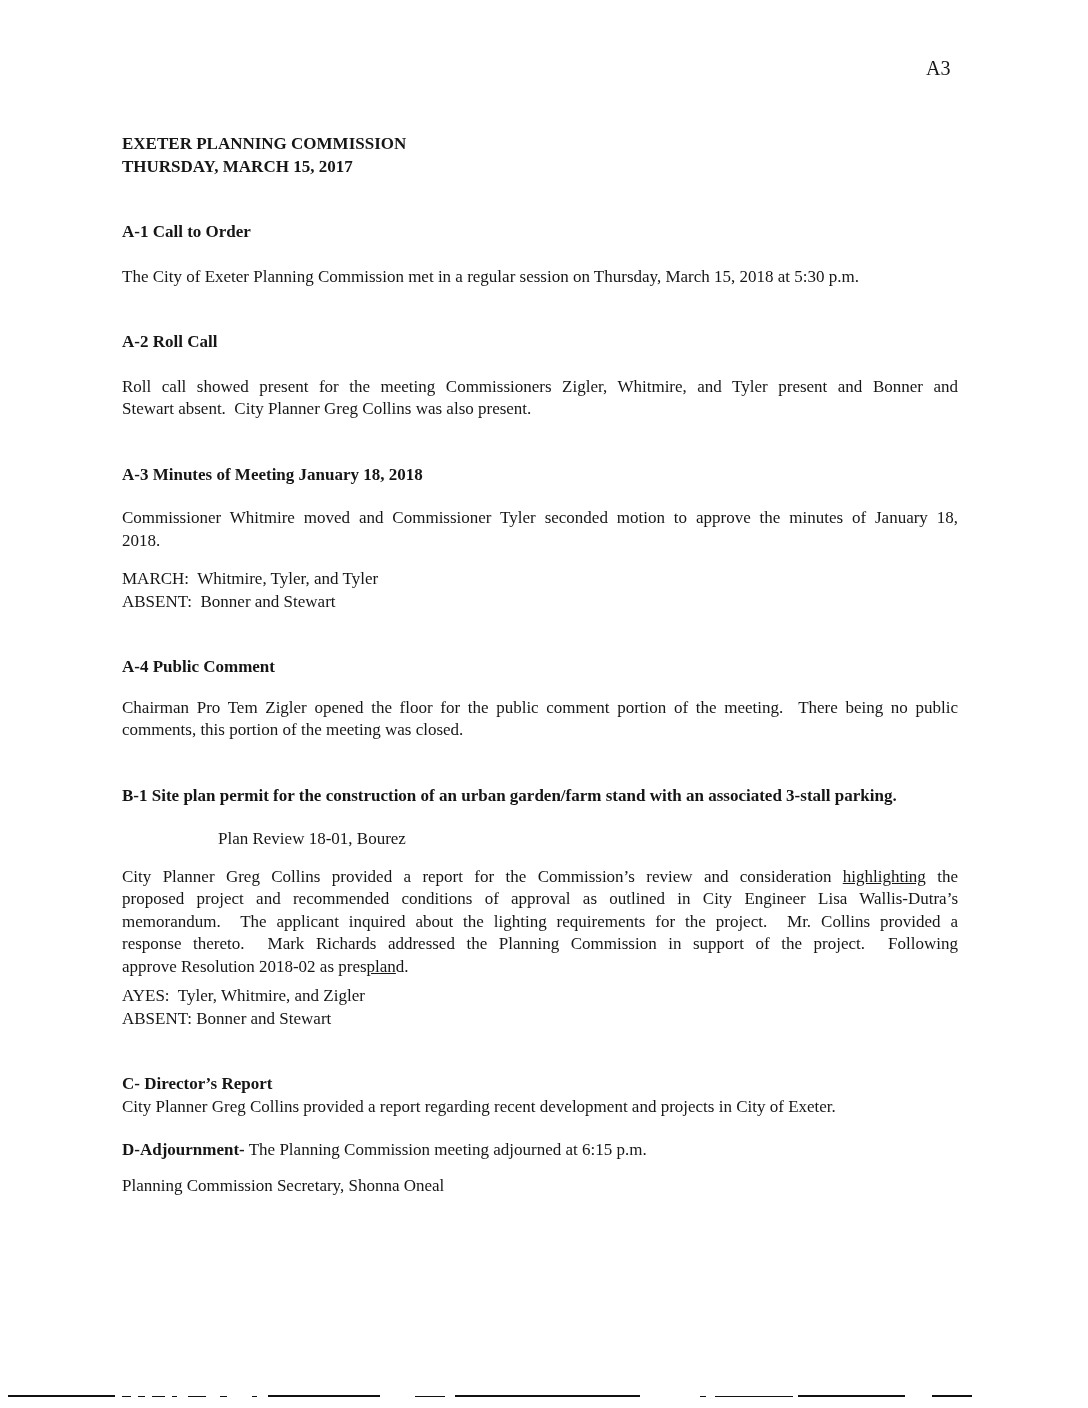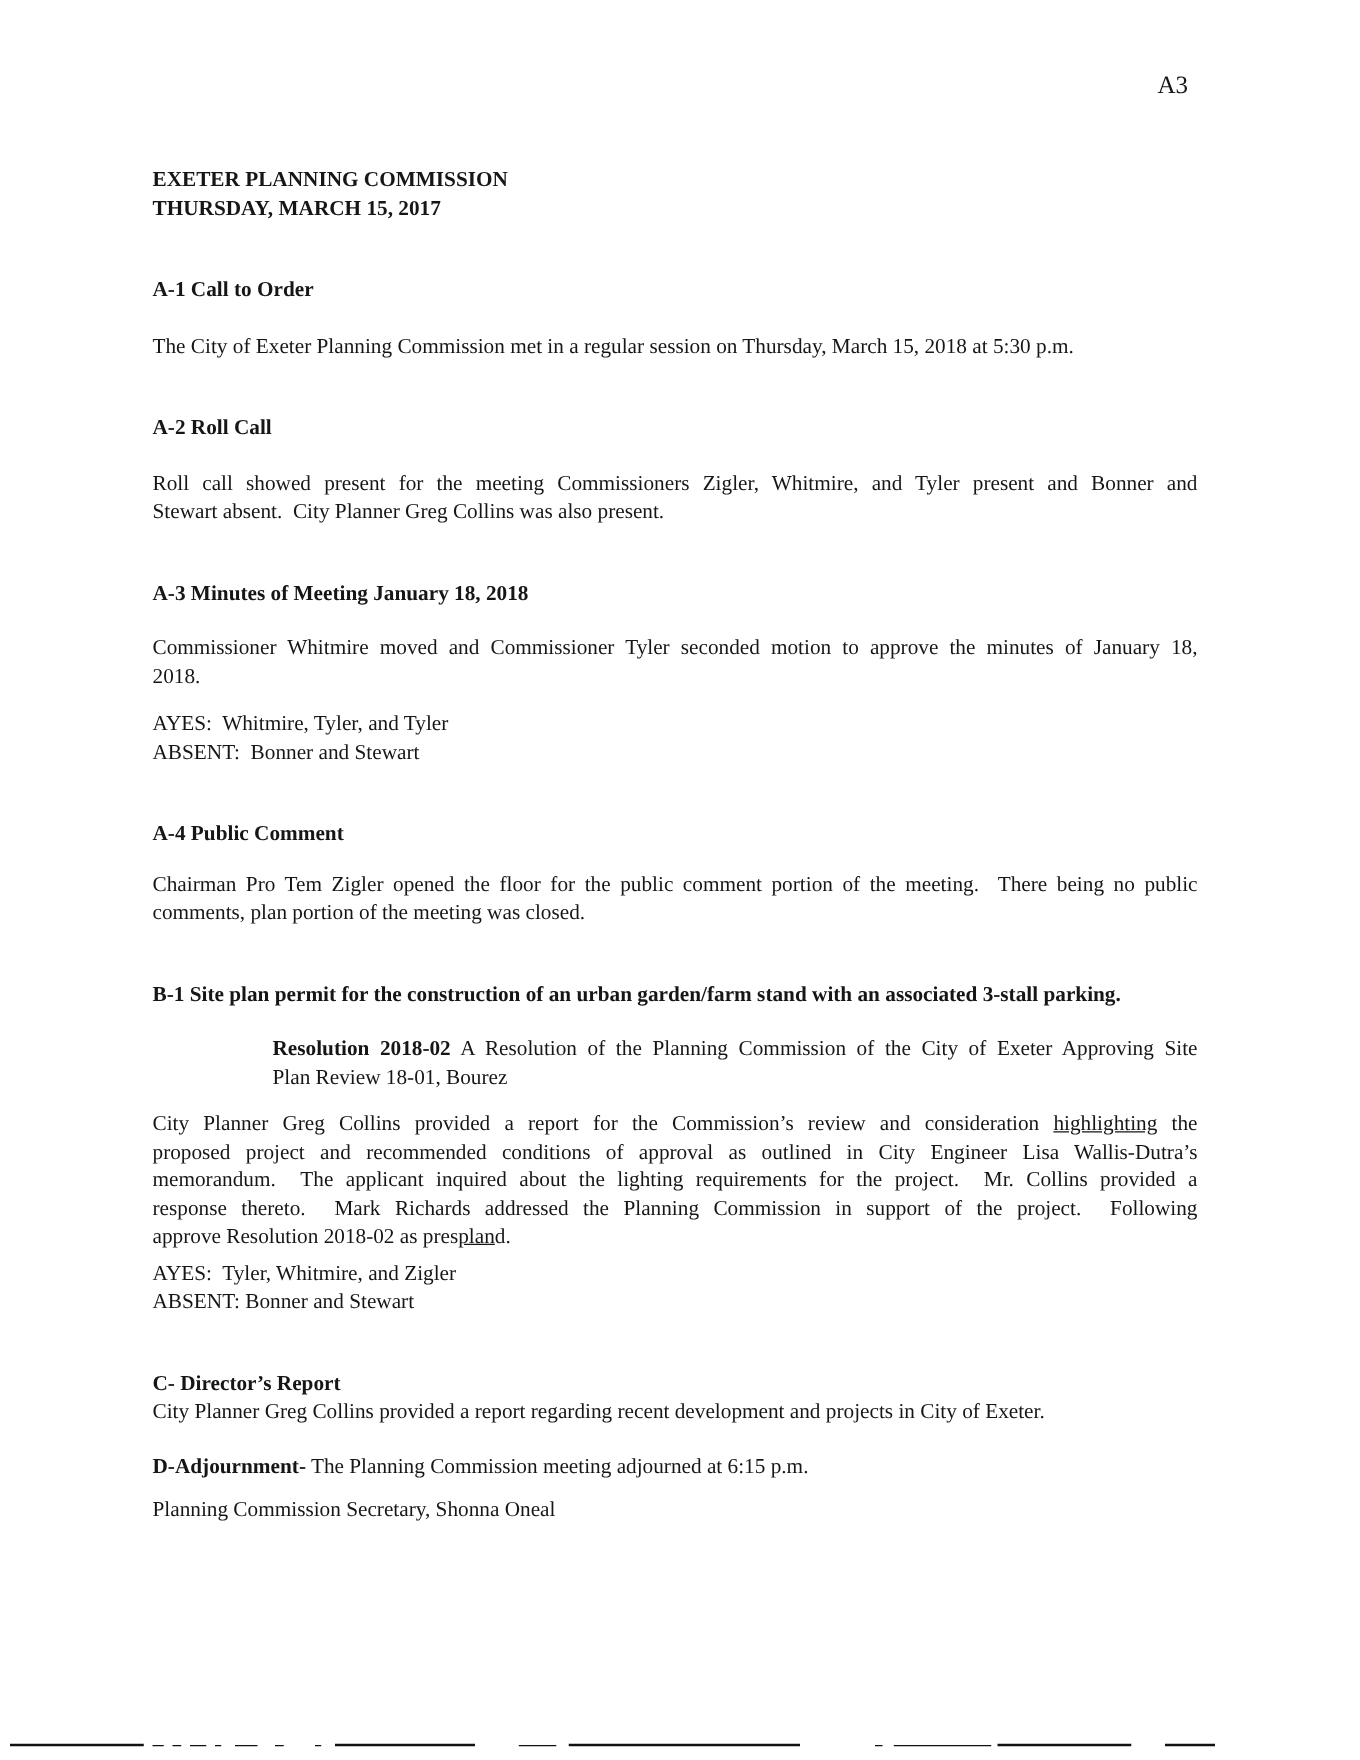--- a/index.html
+++ b/index.html
@@ -58,33 +58,32 @@
         <div class="line jl">Roll call showed present for the meeting Commissioners Zigler, Whitmire, and Tyler present and Bonner and</div>
         <div class="line">Stewart absent.  City Planner Greg Collins was also present.</div>
       </div>
 
     <div class="b mb21">A-3 Minutes of Meeting January 18, 2018</div>
     <div class="j mb16">
         <div class="line jl">Commissioner Whitmire moved and Commissioner Tyler seconded motion to approve the minutes of January 18,</div>
         <div class="line">2018.</div>
       </div>
     <div class="mb18">
-        <div class="line jl">AYES:  Whitmire, Tyler, and Tyler</div>
+        <div class="line jl">MARCH:  Whitmire, Tyler, and Tyler</div>
         <div class="line">ABSENT:  Bonner and Stewart</div>
       </div>
 
     <div class="b mb18">A-4 Public Comment</div>
     <div class="j mb17">
         <div class="line jl">Chairman Pro Tem Zigler opened the floor for the public comment portion of the meeting.  There being no public</div>
-        <div class="line">comments, plan portion of the meeting was closed.</div>
+        <div class="line">comments, this portion of the meeting was closed.</div>
       </div>
 
     <div class="b mb21">B-1   Site plan permit for the construction of an urban garden/farm stand with an associated 3-stall parking.</div>
     <div class="j indent mb15">
-        <div class="line jl"><b>Resolution 2018-02</b> A Resolution of the Planning Commission of the City of Exeter Approving Site</div>
         <div class="line">Plan Review 18-01, Bourez</div>
       </div>
     <div class="j mb11">
         <div class="line jl">City Planner Greg Collins provided a report for the Commission’s review and consideration <u>highlighting</u> the</div>
         <div class="line jl">proposed project and recommended conditions of approval as outlined in City Engineer Lisa Wallis-Dutra’s</div>
         <div class="line jl">memorandum.  The applicant inquired about the lighting requirements for the project.  Mr. Collins provided a</div>
         <div class="line jl">response thereto.  Mark Richards addressed the Planning Commission in support of the project.  Following</div>
         <div class="line">approve Resolution 2018-02 as pres<u>plan</u>d.</div>
       </div>
     <div class="mb16">

